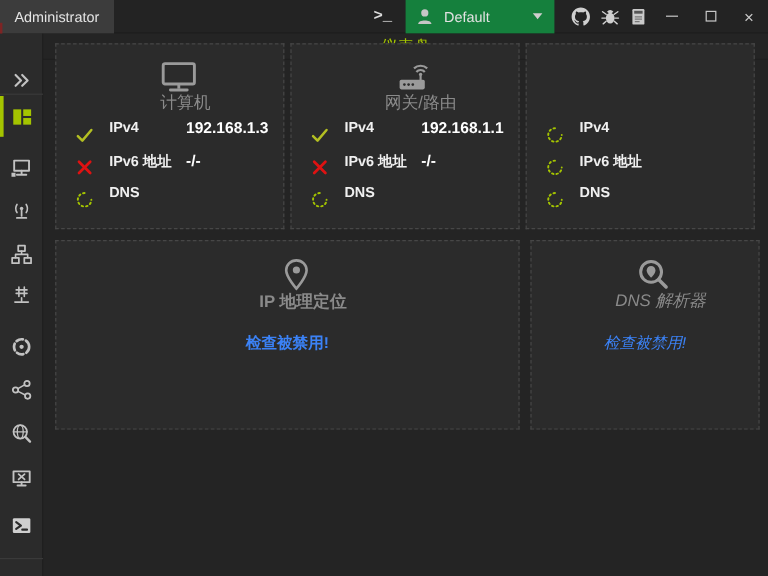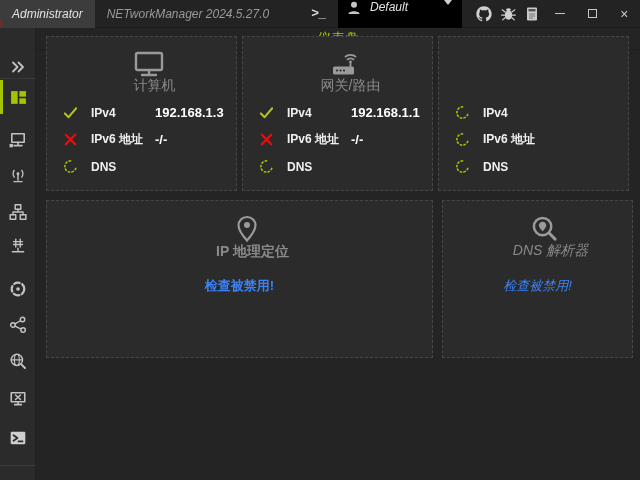--- a/index.html
+++ b/index.html
@@ -2,29 +2,29 @@
 <html><head>
 <meta charset="utf-8">
 <style>
   * { margin:0; padding:0; box-sizing:border-box; }
   html,body { width:640px; height:480px; overflow:hidden; }
   body { font-family:"Liberation Sans","DejaVu Sans",sans-serif; background:#242424; color:#eee; }
   .window { position:relative; width:640px; height:480px; background:#242424; }
 
   
   .titlebar { position:absolute; top:0; left:0; right:0; height:28px; background:#232323;
-              display:flex; align-items:center; border-bottom:1px solid #1d1d1d;font-style:italic; }
+              display:flex; align-items:center; border-bottom:1px solid #1d1d1d; }
   .admin-tab { height:28px; display:flex; align-items:center; padding:0 12px; margin-left:0;
                background:#3c3c3c; color:#e4e4e4; font-size:12px; }
   .app-title { color:#9a9a9a; font-size:12px; margin-left:12px; white-space:nowrap; }
   .tb-right { margin-left:auto; display:flex; align-items:center; height:28px; }
   .tb-btn { height:28px; display:flex; align-items:center; justify-content:center; cursor:default; }
   .terminal-glyph { font-family:"Liberation Mono","DejaVu Sans Mono",monospace; font-weight:bold;
                     color:#dcdcdc; font-size:13px; width:26px; }
-  .profile-box { height:28px; width:124px; background:#000000; display:flex; 
+  .profile-box { height:28px; width:124px; background:#15803d; display:flex; align-items:center;
                  padding:0 8px; margin:0 10px 0 6px; }
   .profile-label { color:#e2e2e2; font-size:12px; margin-left:8px; flex:1; }
   .caret-down { width:0; height:0; border-left:4px solid transparent; border-right:4px solid transparent;
                 border-top:5px solid #cfcfcf; margin-right:2px; }
   .tb-icon { width:24px; }
   .win-ctl { width:32px; color:#c8c8c8; font-size:14px; }
   .min-glyph { display:block; width:10px; border-top:1px solid #c8c8c8; }
   .max-glyph { display:block; width:9px; height:9px; border:1px solid #c8c8c8; }
   .close-glyph { font-size:14px; color:#c8c8c8; line-height:1; }
   .admin-edge { position:absolute; left:0; top:19px; width:2px; height:10px; background:#7d2424; }
@@ -53,38 +53,37 @@
   .card-gateway   { left:206px; top:8px;   width:191px; height:155px; }
   .card-internet  { left:402px; top:8px;   width:191px; height:155px; }
   .card-geo       { left:10px;  top:172px; width:387px; height:158px;font-weight:bold; }
   .card-dns       { left:406px; top:172px; width:191px; height:158px;font-style:italic; }
 
   .card-head { display:flex; align-items:center; padding:14px 0 0 14px; height:40px;flex-direction:column; }
   .card-head .ttl { color:#8a8a8a; font-size:14px; margin-left:12px; white-space:nowrap; }
   .card-icon { flex:0 0 auto; }
 
   .rows { position:absolute; top:62px; left:0; right:0; }
-  .row { display:flex; align-items:center; height:27px; padding-left:14px; }
+  .row { display:flex; height:27px; padding-left:14px; }
   .row .st { width:18px; display:flex; align-items:center; justify-content:center; }
   .row .lb { color:#f0f0f0; font-size:12px; font-weight:bold; margin-left:12px; width:58px; white-space:nowrap; }
   .row .val { color:#ffffff; font-size:13px; font-weight:bold; margin-left:6px; white-space:nowrap; }
 
   .card-msg { position:absolute; top:50%; left:0; right:0; margin-top:-2px; text-align:center;
               color:#3b82f6; font-size:13px; }
 </style>
 </head>
 <body>
 
 <div class="window">
 
   <div class="titlebar">
     <div class="admin-tab">
       <span>Administrator</span>
     </div>
-    <div class="app-title">NETworkManager 2024.5.27.0</div>
 
     <div class="tb-right">
       <div class="tb-btn terminal-glyph">&gt;_</div>
 
       <div class="profile-box">
         <svg width="16" height="16" viewBox="0 0 16 16">
           <circle cx="8" cy="4.8" r="3" fill="#c6c6c6"></circle>
           <path d="M2.5 14 C2.5 10.2 13.5 10.2 13.5 14 Z" fill="#c6c6c6"></path>
         </svg>
         <span class="profile-label">Default</span>

